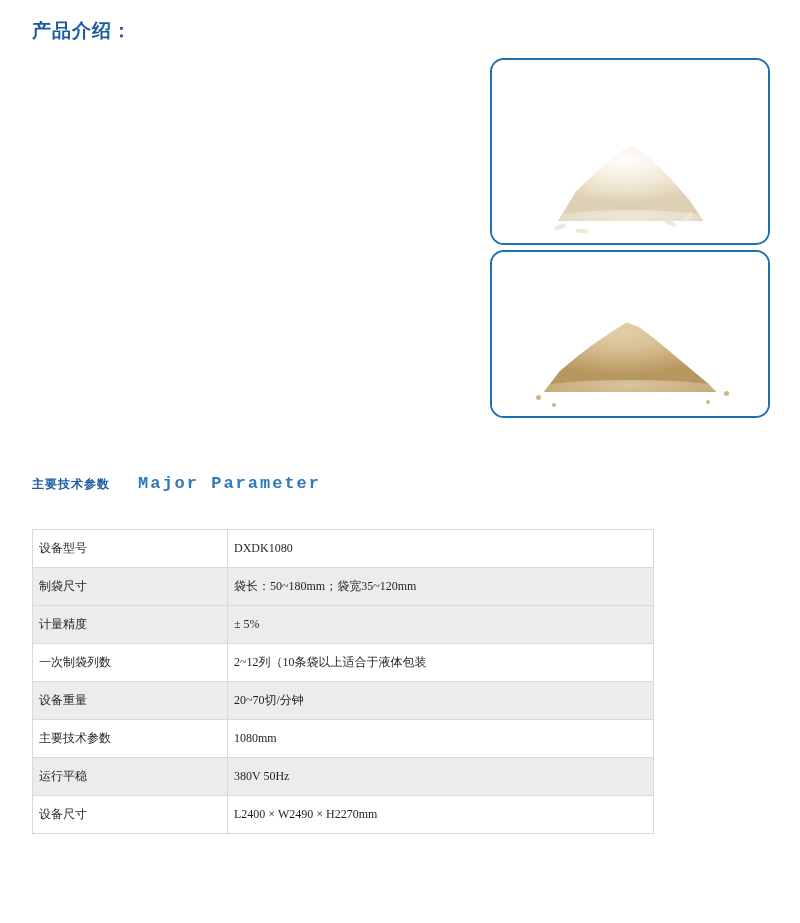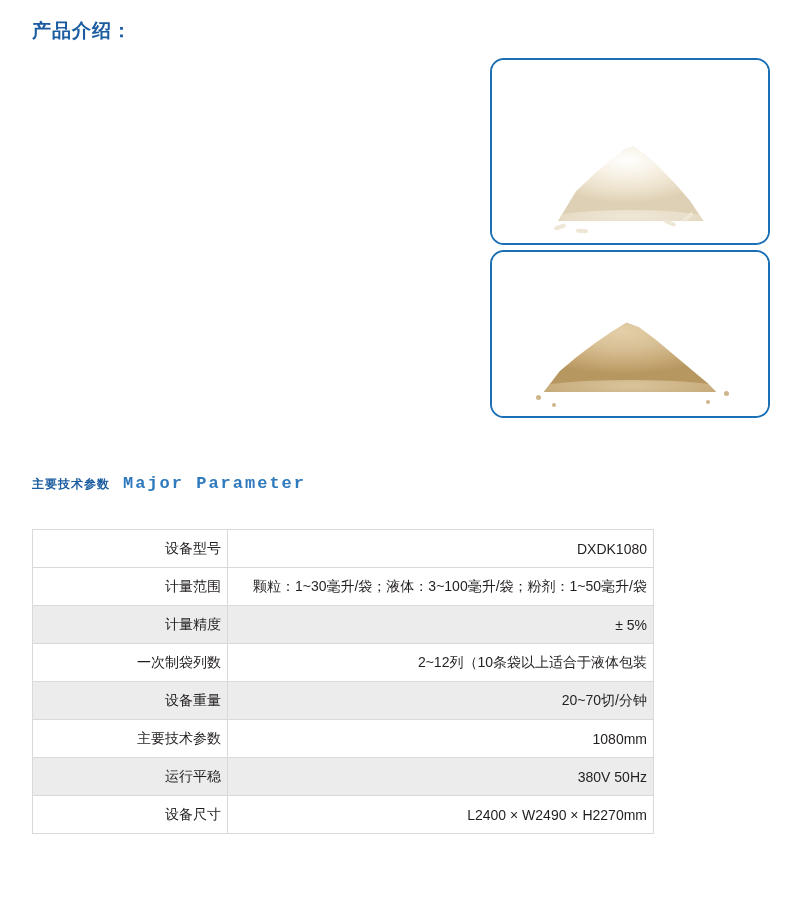--- a/index.html
+++ b/index.html
@@ -137,44 +137,45 @@
     display: flex;
     align-items: baseline;
   }
   .param-head .cn {
     font-size: 12px;
     font-weight: bold;
     color: #1b5ca0;
     letter-spacing: 1px;
   }
   .param-head .en {
-    margin-left: 13px;
+    margin-left: 28px;
     font-size: 17px;
     font-weight: bold;
     color: #2f79bd;
     font-family: "Liberation Mono", monospace;
     letter-spacing: 2px;
   }
 
   table.params {
     position: absolute;
     left: 32px;
     top: 529px;
     width: 622px;
     border-collapse: collapse;
     table-layout: fixed;
   }
   table.params td {
     border: 1px solid #d9d9d9;
     height: 37px;
-    font-size: 14px;
+    font-size: 12px;
     color: #231f20;
-    text-align: right;
+    text-align: left;
     vertical-align: middle;
     padding: 0 6px;
+    font-family: Liberation Serif, serif;
   }
   table.params td.label { width: 182px; }
   table.params tr.shaded td { background: #ececec; }
   table.params tr.plain td { background: #ffffff; }
 </style>
 </head>
 <body>
 
 <div class="page">
 
@@ -207,23 +208,23 @@
     <span class="cn">主要技术参数</span>
     <span class="en">Major Parameter</span>
   </div>
 
   <table class="params">
     <tbody>
       <tr class="plain">
         <td class="label">设备型号</td>
         <td>DXDK1080</td>
       </tr>
-      <tr class="plain">
-        <td class="label">计量范围</td>
-        <td>颗粒：1~30毫升/袋；液体：3~100毫升/袋；粉剂：1~50毫升/袋</td>
+      <tr class="shaded">
+        <td class="label">制袋尺寸</td>
+        <td>袋长：50~180mm；袋宽35~120mm</td>
       </tr>
       <tr class="shaded">
         <td class="label">计量精度</td>
         <td>± 5%</td>
       </tr>
       <tr class="plain">
         <td class="label">一次制袋列数</td>
         <td>2~12列（10条袋以上适合于液体包装</td>
       </tr>
       <tr class="shaded">

